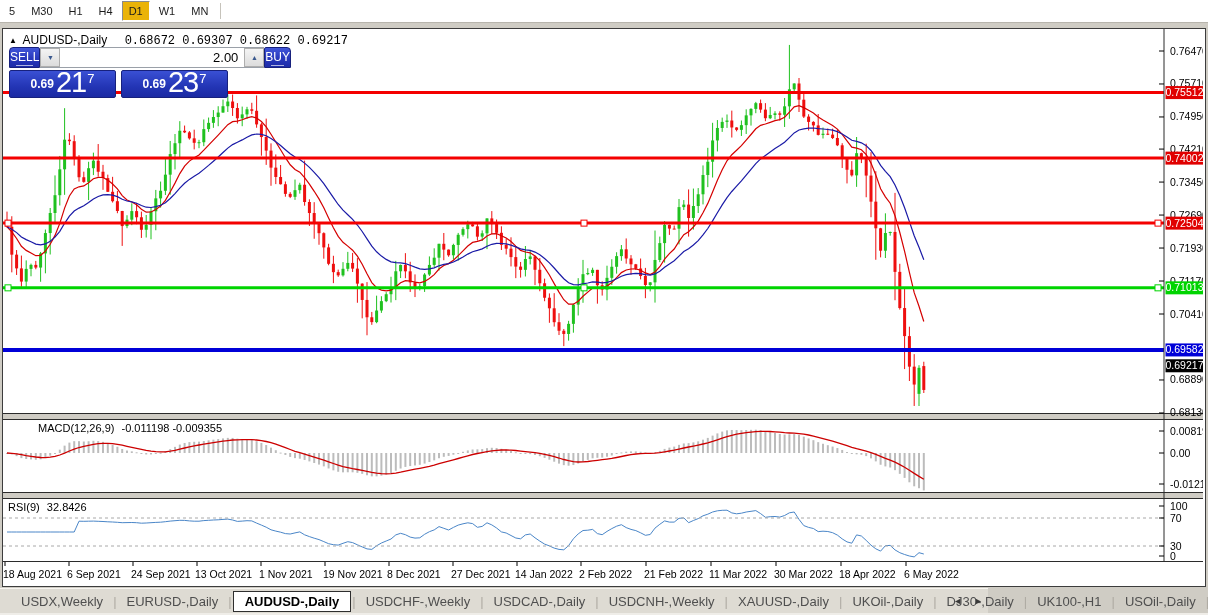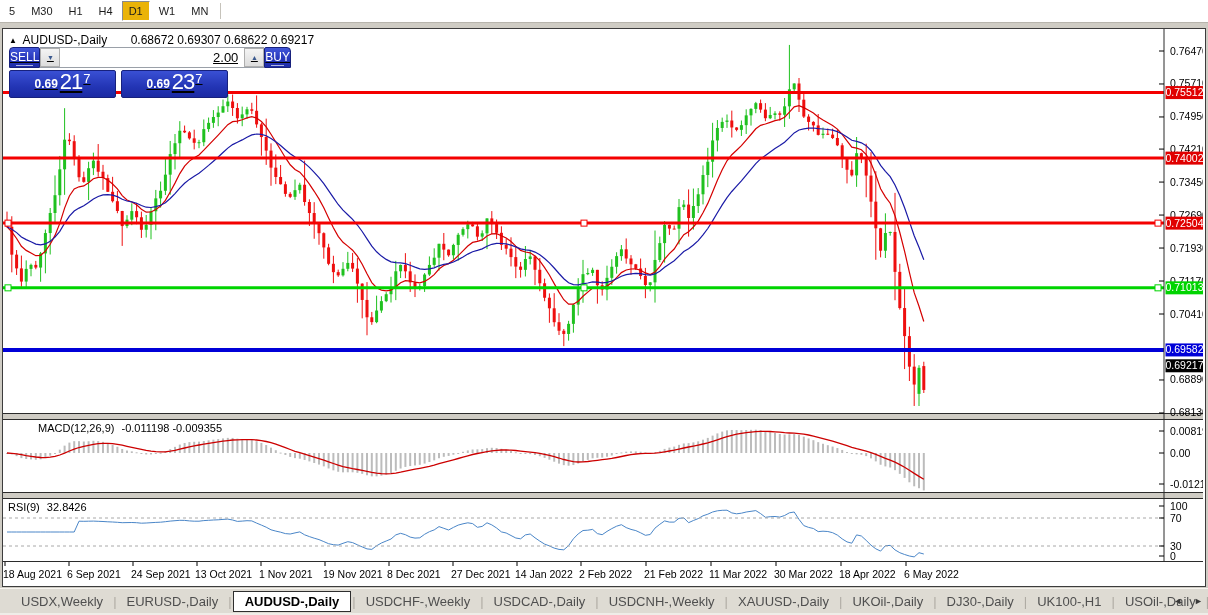--- a/index.html
+++ b/index.html
@@ -29,21 +29,21 @@
   .chart-window svg{position:absolute;left:0;top:0;}
   .chart-title{
     position:absolute;left:6px;top:4px;font-size:12px;color:#000;z-index:5;
     white-space:nowrap;
   }
   .chart-title .tri{font-size:8px;position:relative;top:-1px;margin-right:3px;}
   .panel-label{
     position:absolute;left:5px;font-size:11px;color:#000;z-index:4;white-space:nowrap;
   }
   
-  .trade-panel{position:absolute;left:6px;top:18px;width:219px;z-index:6;font-size:12px;text-decoration:underline;}
+  .trade-panel{position:absolute;left:6px;top:18px;width:219px;z-index:6;font-size:12px;}
   .tp-row1{display:flex;height:21px;}
   .tp-btn{
     width:52px;background:linear-gradient(180deg,#4156d8 0%,#2838bd 55%,#1d2ca8 100%);
     border:1px solid #17217d;color:#fff;font-size:12px;text-align:center;
     display:flex;flex-direction:column;justify-content:center;cursor:pointer;
   }
   .tp-btn.left{border-radius:4px 2px 0 0;}
   .tp-btn.right{border-radius:2px 4px 0 0;}
   .tp-btn .lbl{line-height:14px;}
   .tp-btn .ul{height:1px;background:rgba(255,255,255,.65);margin:1px 6px 0 6px;}
@@ -58,25 +58,25 @@
     flex:1;border:none;outline:none;font-size:13px;text-align:right;padding-right:6px;
     font-family:"Liberation Sans",sans-serif;color:#000;min-width:0;
   }
   .tp-row2{display:flex;gap:5px;margin-top:2px;height:28px;}
   .tp-price{
     flex:1;background:linear-gradient(180deg,#3a50d4 0%,#2335b5 60%,#1b2aa3 100%);
     border:1px solid #17217d;border-radius:2px;color:#fff;cursor:pointer;
     display:flex;align-items:flex-end;justify-content:center;padding-bottom:2px;
   }
   .tp-price .small{font-size:12px;font-weight:bold;margin:0 2px 4px 0;}
-  .tp-price .big{font-size:22px;line-height:26px;letter-spacing:-1px;}
+  .tp-price .big{font-size:29px;line-height:26px;letter-spacing:-1px;}
   .tp-price .sup{font-size:13px;position:relative;top:-9px;margin-left:1px;}
   
   .tabbar{
-    position:absolute;left:0;top:588px;width:1208px;height:25px;background:#dedbd3;
+    position:absolute;left:0;top:588px;width:988px;height:25px;background:#dedbd3;
     border-top:1px solid #f7f5f0;display:flex;align-items:center;padding-left:12px;
     font-size:13px;color:#4f4f4f;box-sizing:border-box;
   }
   .tab{padding:3px 9px;white-space:nowrap;cursor:pointer;}
   .tab.active{background:#ffffff;border:1px solid #2e2e2e;font-weight:bold;color:#000;padding:2px 11px;}
   .tabsep{color:#aeaba3;margin:0 1px;}
   .tab-scrolls{position:absolute;right:2px;top:5px;display:flex;gap:6px;}
   .tscroll{font-size:9px;color:#3a3a3a;cursor:pointer;padding:2px 3px;}
   .below-strip{position:absolute;left:0;top:613px;width:1208px;height:2px;background:#efede8;}
 </style>
@@ -798,21 +798,21 @@
         <line x1="838" y1="533" x2="838" y2="537" stroke="#000" stroke-width="1"></line>
         <text x="836" y="549" font-size="10.5" fill="#000">18 Apr 2022</text>
         <line x1="903" y1="533" x2="903" y2="537" stroke="#000" stroke-width="1"></line>
         <text x="901" y="549" font-size="10.5" fill="#000">6 May 2022</text>
       </g>
     </svg>
 
   <div class="chart-title">
     <span class="tri">▲</span>
     <span>AUDUSD-,Daily</span>
-    <span style="margin-left:20px;">0.68672 0.69307 0.68622 0.69217</span>
+    <span style="margin-left:14px;font-family:Liberation Mono, monospace;">0.68672 0.69307 0.68622 0.69217</span>
   </div>
 
   <div class="panel-label" style="top:393px;padding-left:30px;">
     <span>MACD(12,26,9)</span>
     <span style="margin-left:4px;">-0.011198 -0.009355</span>
   </div>
   <div class="panel-label" style="top:472px;">
     <span>RSI(9)</span>
     <span style="margin-left:4px;">32.8426</span>
   </div>

